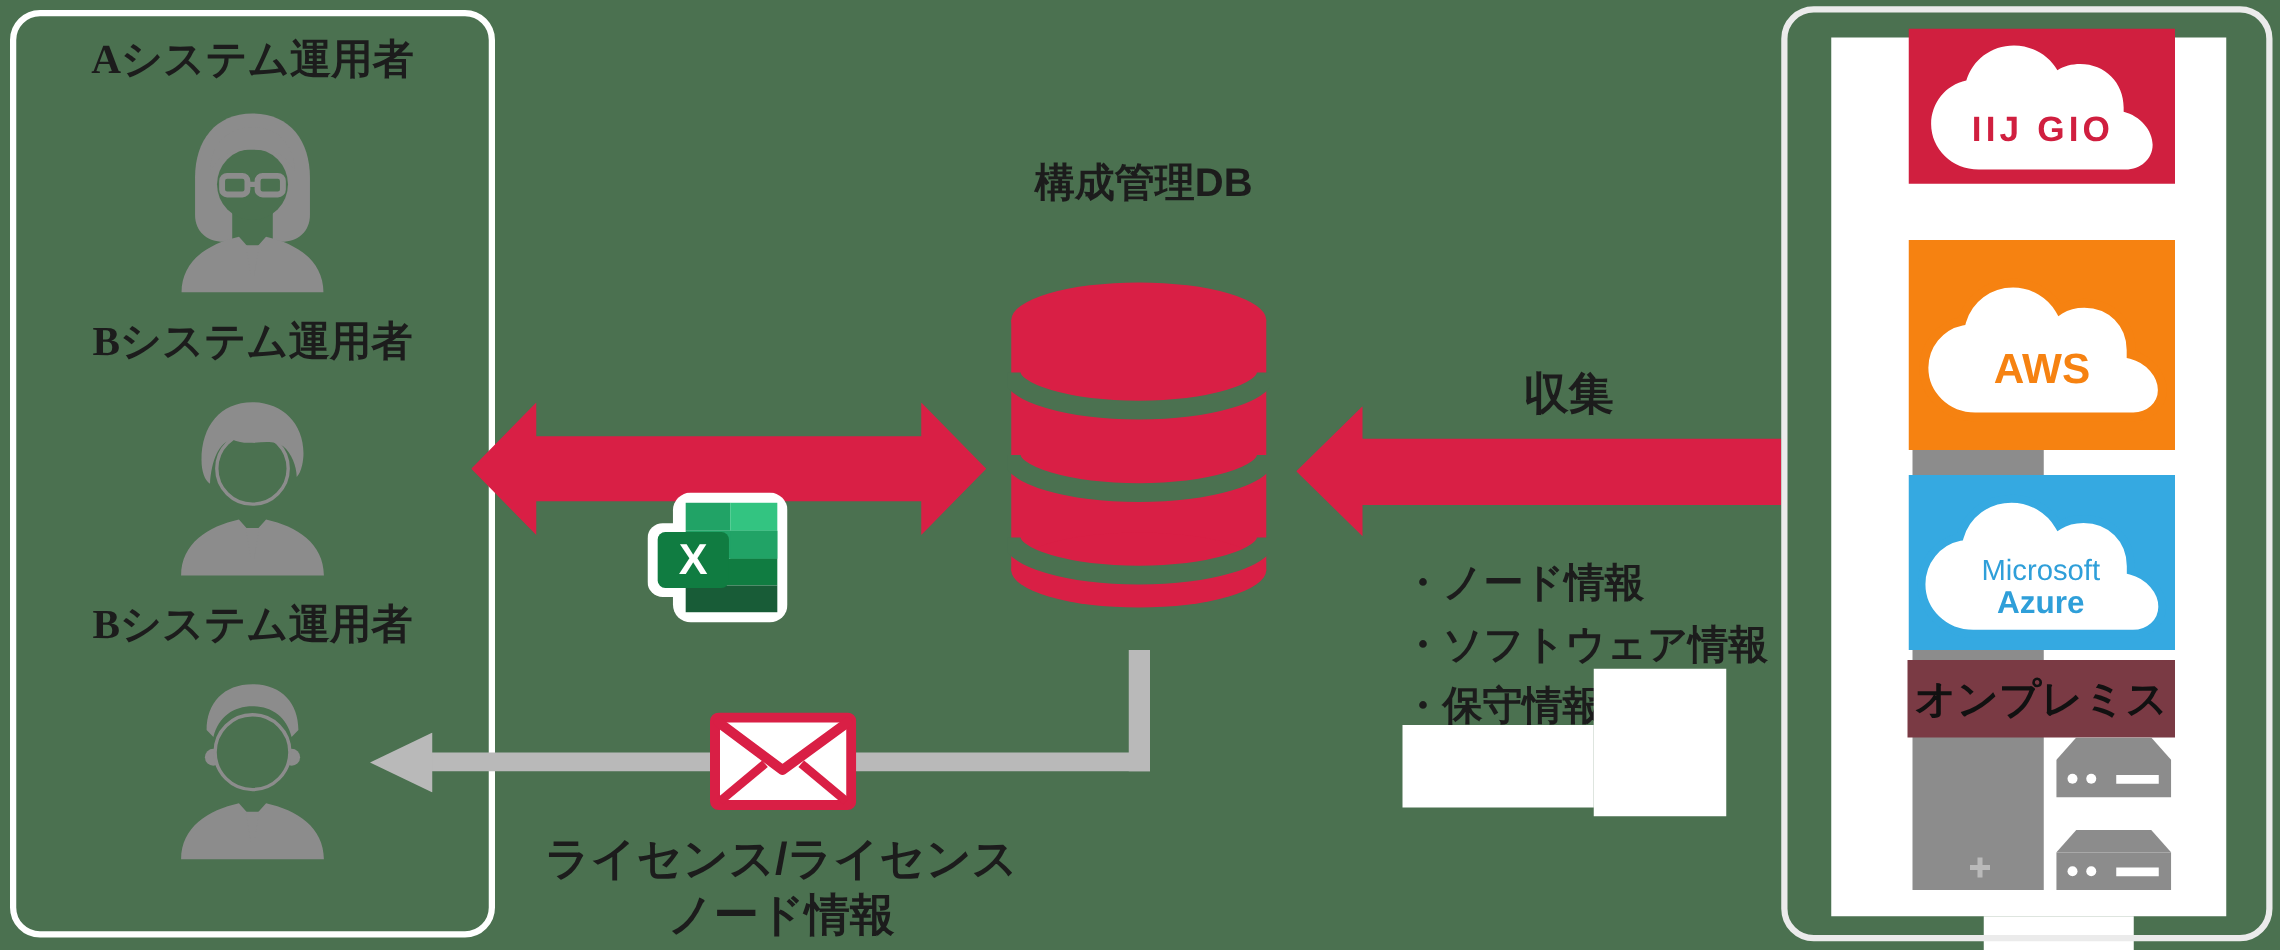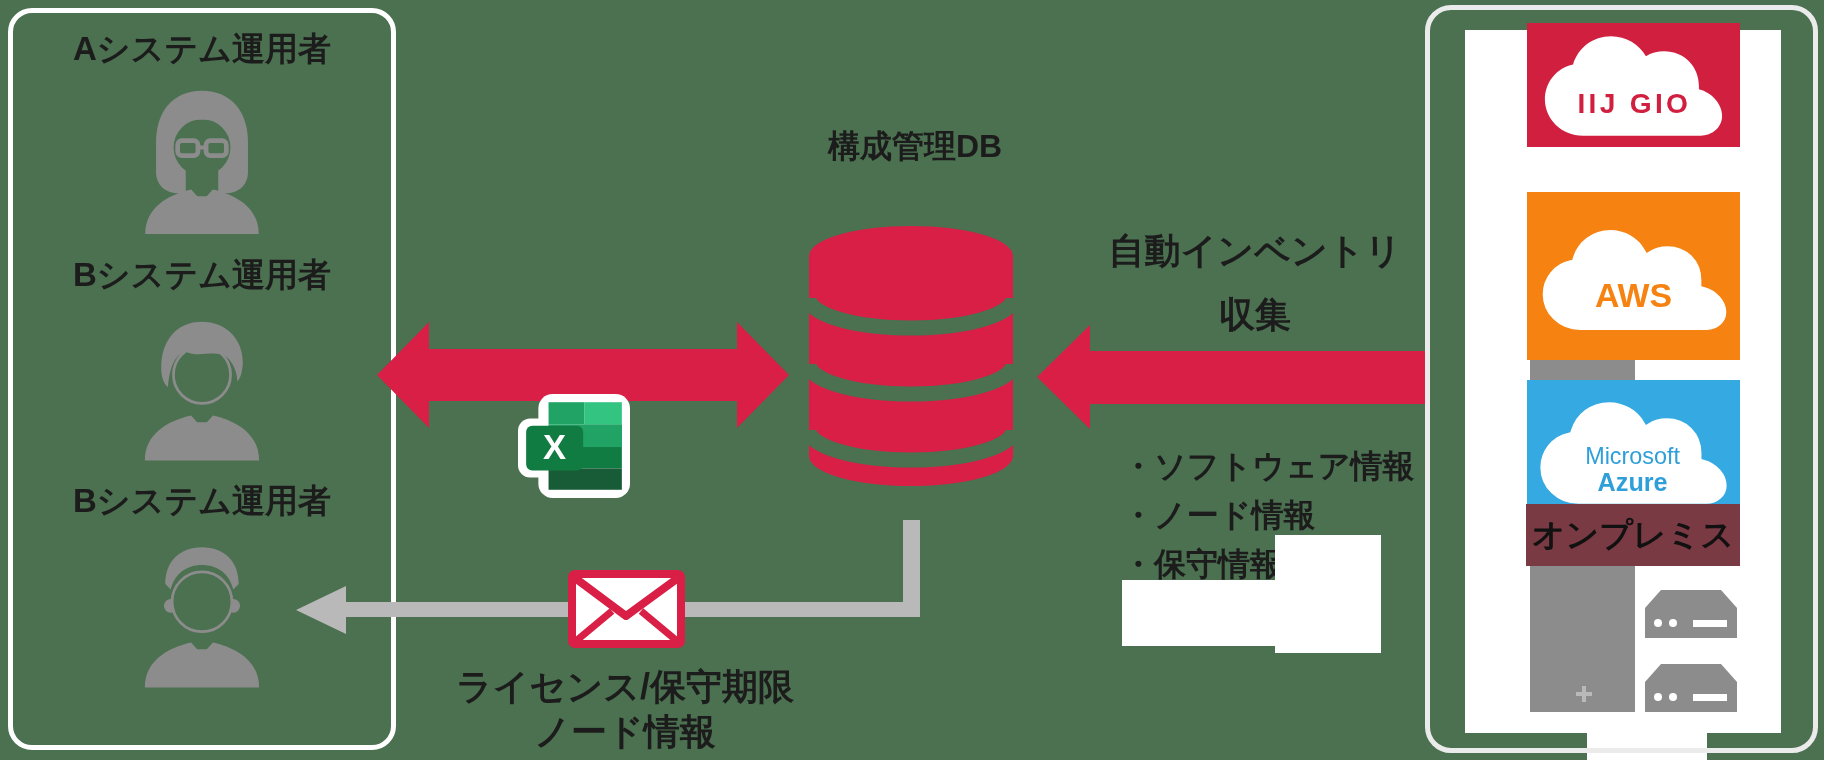--- a/index.html
+++ b/index.html
@@ -10,41 +10,41 @@
     --c-xl-plaque:#107c41; --c-xl-g1:#21a366; --c-xl-g2:#33c481; --c-xl-g3:#107c41; --c-xl-g4:#185c37;
   }
   html,body{margin:0;padding:0;}
   body{font-family:"Liberation Sans","DejaVu Sans",sans-serif;background:var(--c-bg);}
   #stage{position:relative;width:1824px;height:760px;background:var(--c-bg);overflow:hidden;}
   .abs{position:absolute;}
   .lbl{color:var(--c-text);font-weight:bold;text-align:center;line-height:1.15;}
   .box{box-sizing:border-box;border-radius:24px;background:transparent;}
   #left-box{left:8px;top:8px;width:388px;height:742px;border:5px solid var(--c-white);}
   #right-box{left:1425px;top:5px;width:393px;height:748px;border:5px solid var(--c-border-right);border-radius:26px;}
-  .op-label{width:388px;left:8px;font-size:33px;}
+  .op-label{width:388px;left:8px;font-size:33px;font-family:Liberation Serif, serif;}
   .op-icon{left:134px;width:136px;}
   #title-db{left:770px;top:128px;width:290px;font-size:32px;}
   #rw-label{left:400px;top:260px;width:370px;font-size:36px;}
   #auto-label-1{left:1075px;top:230px;width:360px;font-size:36px;}
   #auto-label-2{left:1075px;top:294px;width:360px;font-size:36px;}
   #bullets{left:1122px;top:442px;width:300px;}
   #bullets .bullet-line{font-size:32px;font-weight:bold;color:var(--c-text);line-height:49px;text-align:left;white-space:nowrap;}
   .white-patch{background:var(--c-white);}
   #rem-vline{left:903px;top:520px;width:17px;height:97px;background:var(--c-gray-line);}
   #rem-hline{left:338px;top:602px;width:582px;height:15px;background:var(--c-gray-line);}
   #rem-label-1{left:405px;top:666px;width:440px;font-size:36px;}
   #rem-label-2{left:405px;top:711px;width:440px;font-size:36px;}
   #white-col{left:1465px;top:30px;width:316px;height:703px;background:var(--c-white);}
   #rack{left:1530px;top:195px;width:105px;height:517px;background:var(--c-gray-icon);}
   #rack-plus-h{left:1576px;top:692px;width:16px;height:4px;background:var(--c-gray-line);}
   #rack-plus-v{left:1582px;top:686px;width:4px;height:16px;background:var(--c-gray-line);}
   #iij-block{left:1527px;top:23px;width:213px;height:124px;background:var(--c-iij-red);}
   #aws-block{left:1527px;top:192px;width:213px;height:168px;background:var(--c-aws-orange);}
   #azure-block{left:1527px;top:380px;width:213px;height:140px;background:var(--c-azure-blue);}
-  #onprem-band{left:1526px;top:504px;width:214px;height:62px;background:var(--c-maroon);display:flex;align-items:center;justify-content:center;}
+  #onprem-band{left:1526px;top:528px;width:214px;height:62px;background:var(--c-maroon);display:flex;align-items:center;justify-content:center;}
   #onprem-band .lbl{font-size:33px;color:#111;}
   svg{display:block;}
   .svg-abs{position:absolute;}
 </style>
 </head>
 <body>
 
 <div id="stage">
 
   <div id="left-box" class="abs box"></div>
@@ -101,49 +101,48 @@
     <rect x="30" y="8" width="35" height="22" fill="var(--c-xl-g1)"></rect>
     <rect x="65" y="8" width="37" height="22" fill="var(--c-xl-g2)"></rect>
     <rect x="30" y="30" width="72" height="22" fill="var(--c-xl-g1)"></rect>
     <rect x="65" y="30" width="37" height="22" fill="var(--c-xl-g1)"></rect>
     <rect x="30" y="52" width="72" height="21" fill="var(--c-xl-g3)"></rect>
     <rect x="30" y="73" width="72" height="21" fill="var(--c-xl-g4)"></rect>
     <rect x="8" y="31" width="56" height="44" rx="6" fill="var(--c-xl-plaque)"></rect>
     <text x="36" y="64" text-anchor="middle" font-size="34" font-weight="bold" fill="var(--c-white)" font-family="Liberation Sans, DejaVu Sans, sans-serif">X</text>
   </svg>
 
-  <div id="auto-label-1" class="abs lbl">自動インベントリ</div>
   <div id="auto-label-2" class="abs lbl">収集</div>
   <svg class="svg-abs" style="left:1037px;top:325px;" width="388" height="104" viewBox="0 0 388 104">
     <polygon points="0,52 53,0 53,26 388,26 388,79 53,79 53,104" fill="var(--c-red)"></polygon>
   </svg>
 
   <div id="bullets" class="abs">
+    <div class="bullet-line">・ノード情報</div>
     <div class="bullet-line">・ソフトウェア情報</div>
-    <div class="bullet-line">・ノード情報</div>
     <div class="bullet-line">・保守情報</div>
   </div>
 
   <div class="abs white-patch" style="left:1275px;top:535px;width:106px;height:118px;"></div>
   <div class="abs white-patch" style="left:1122px;top:580px;width:153px;height:66px;"></div>
 
   <div id="rem-vline" class="abs"></div>
   <div id="rem-hline" class="abs"></div>
   <svg class="svg-abs" style="left:296px;top:586px;" width="50" height="48" viewBox="0 0 50 48">
     <polygon points="0,24 50,0 50,48" fill="var(--c-gray-line)"></polygon>
   </svg>
 
   <svg class="svg-abs" style="left:568px;top:570px;" width="117" height="78" viewBox="0 0 117 78">
     <rect x="4" y="4" width="109" height="70" rx="3" fill="var(--c-white)" stroke="var(--c-red)" stroke-width="8"></rect>
     <path d="M7,8 L58,46 L110,8" fill="none" stroke="var(--c-red)" stroke-width="8" stroke-linecap="round" stroke-linejoin="round"></path>
     <path d="M8,71 L44,41" fill="none" stroke="var(--c-red)" stroke-width="7"></path>
     <path d="M109,71 L73,41" fill="none" stroke="var(--c-red)" stroke-width="7"></path>
   </svg>
 
-  <div id="rem-label-1" class="abs lbl">ライセンス/保守期限</div>
+  <div id="rem-label-1" class="abs lbl">ライセンス/ライセンス</div>
   <div id="rem-label-2" class="abs lbl">ノード情報</div>
 
   <div id="white-col" class="abs"></div>
   <div id="rack" class="abs"></div>
 
   <div id="iij-block" class="abs"></div>
   <svg class="svg-abs" style="left:1535px;top:33px;" width="197" height="106" viewBox="0 0 115 64">
     <path d="M27,62 C14,62 4,52 4,40 C4,30 11,21 21,19 C24,9 33,2 44,2 C53,2 61,7 65,14 C68,12 72,11 76,11 C88,11 97,20 97,32 L97,34 C105,36 111,43 111,50 C111,57 105,62 98,62 Z" fill="var(--c-white)"></path>
     <text x="58" y="48" text-anchor="middle" font-size="17" font-weight="bold" letter-spacing="2" fill="var(--c-iij-red)" font-family="Liberation Sans, DejaVu Sans, sans-serif">IIJ GIO</text>
   </svg>

